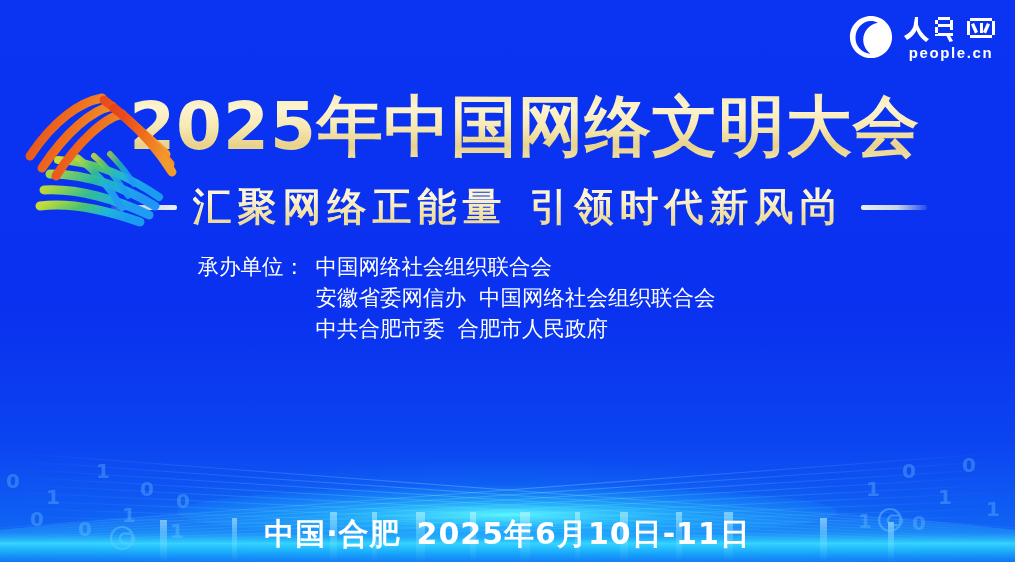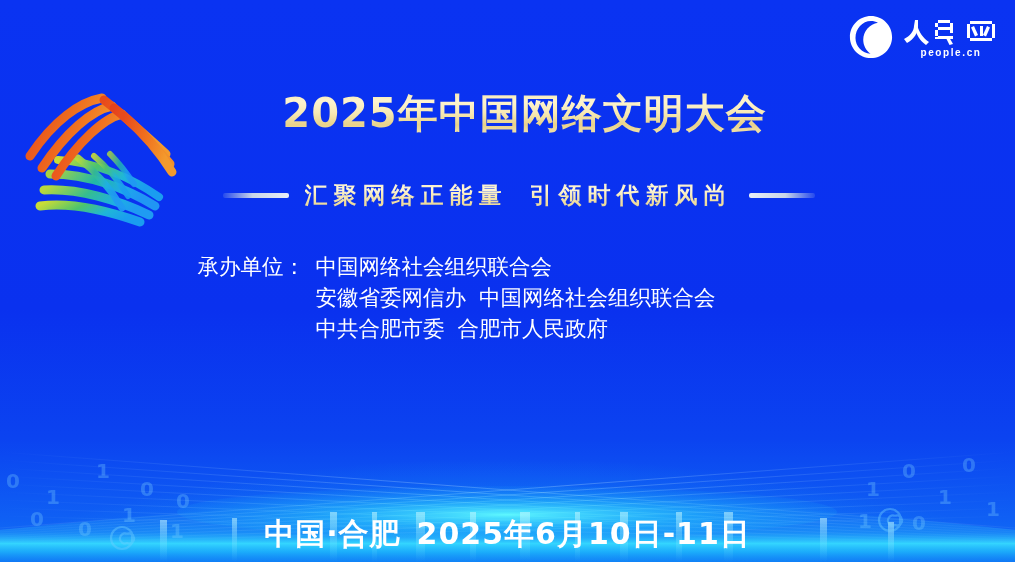--- a/index.html
+++ b/index.html
@@ -24,57 +24,57 @@
   
   #brand {
     position:absolute; top:14px; right:16px;
     display:flex; align-items:center; gap:9px;
     z-index:30;
   }
   #brand .globe { width:46px; height:46px; display:block; }
   #brand .wordmark { display:flex; flex-direction:column; align-items:center; }
   #brand .cn-name { height:28px; display:block; }
   #brand .dotcn {
-    color:#ffffff; font-size:10px; font-weight:bold;
+    color:#ffffff; font-size:15px; font-weight:bold;
     letter-spacing:1.6px; line-height:1; margin-top:3px;
   }
 
   
   #emblem {
     position:absolute; left:18px; top:84px;
     width:165px; height:150px; z-index:25;
   }
 
   
   #title-block {
     position:absolute; left:0; right:0; top:92px;
     text-align:center; z-index:20;
   }
   #main-title {
     display:inline-block;
-    font-size:40px; font-weight:bold;
+    font-size:66px; font-weight:bold;
     letter-spacing:1px; line-height:1.05;
     font-family:"DejaVu Sans","Liberation Sans",sans-serif;
     background:linear-gradient(180deg,#f6e7b0 0%,#fdf4cf 22%,#f7e9b4 50%,#e8d28a 78%,#f2e3ac 100%);
     -webkit-background-clip:text; background-clip:text;
     -webkit-text-fill-color:transparent; color:#f5e7b4;
     padding-left:34px;
   }
 
   
   #subtitle-row {
     position:absolute; left:0; right:0; top:180px;
     display:flex; align-items:center; justify-content:center;
     gap:16px; z-index:20; padding-left:22px;
   }
   .dash { height:5px; width:66px; border-radius:2px; }
   .dash.left  { background:linear-gradient(90deg,rgba(190,205,225,.15) 0%,#c9d6e8 45%,#e9eef7 100%); }
   .dash.right { background:linear-gradient(270deg,rgba(190,205,225,.15) 0%,#c9d6e8 45%,#e9eef7 100%); }
   #subtitle {
-    font-size:23px; font-weight:bold; letter-spacing:6px;
+    font-size:39px; font-weight:bold; letter-spacing:6px;
     font-family:"DejaVu Sans","Liberation Sans",sans-serif;
     background:linear-gradient(180deg,#f7ebc2 0%,#fdf6d8 30%,#f2e2a8 62%,#e6d190 100%);
     -webkit-background-clip:text; background-clip:text;
     -webkit-text-fill-color:transparent; color:#f3e5b2;
     white-space:nowrap;
   }
   #subtitle .gap { display:inline-block; width:22px; }
 
   
   #orgs {

